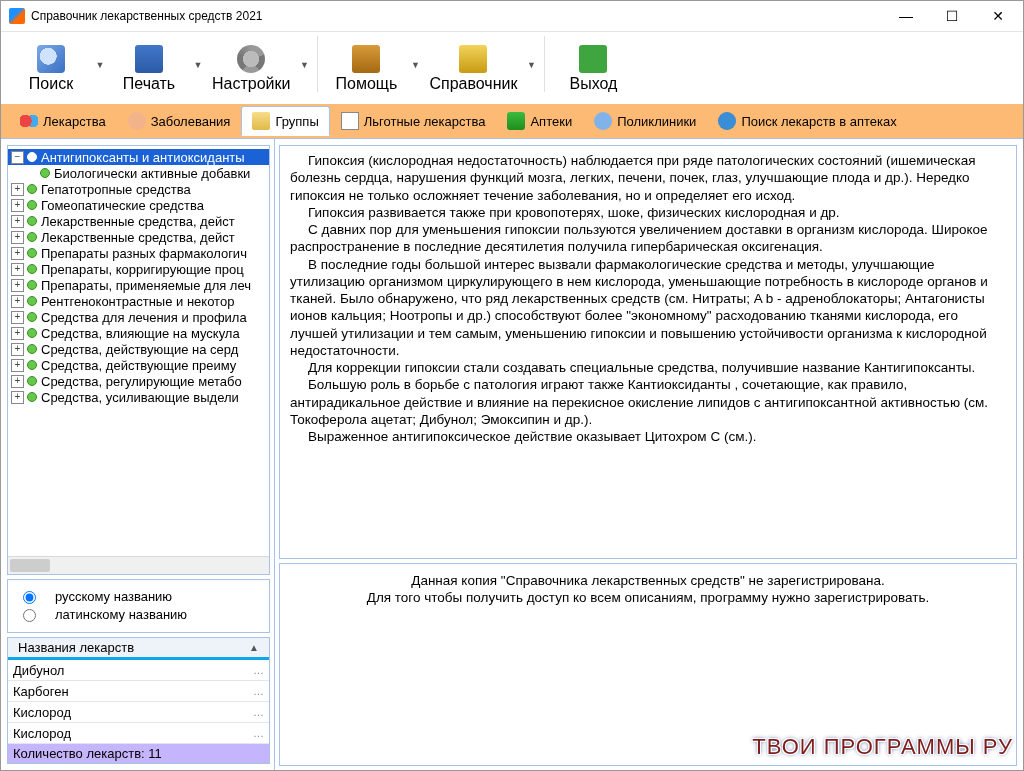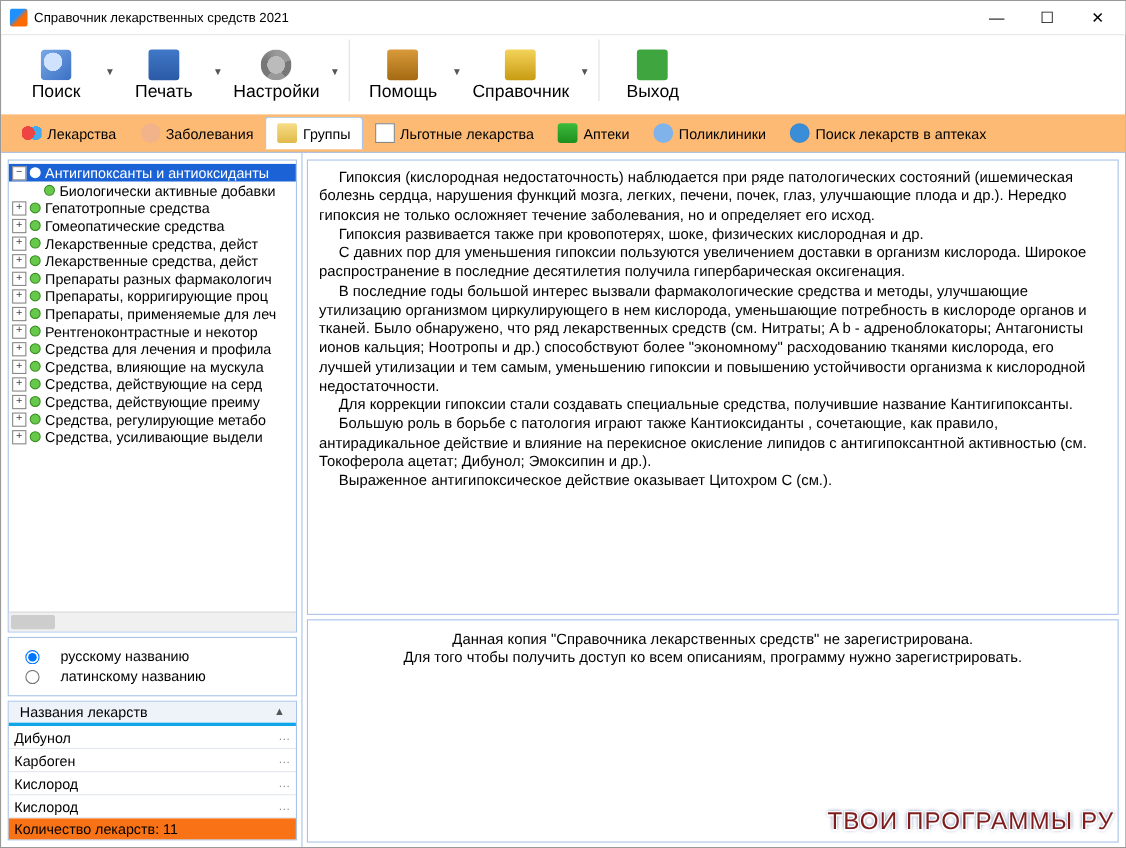--- a/index.html
+++ b/index.html
@@ -33,21 +33,21 @@
   .tree-row.sel .bullet{background:#fff;border-color:#fff;}
   .hscroll{height:17px;background:#f0f0f0;border-top:1px solid #d9d9d9;position:relative;}
   .hscroll .thumb{position:absolute;left:2px;top:2px;height:13px;width:40px;background:#cdcdcd;border-radius:2px;}
   .opts{border:1px solid #a9c3e6;margin:0 4px 4px 6px;padding:6px 10px 8px 10px;background:#fff;}
   .opts .group-label{margin-bottom:4px;font-size:13px;}
   .opts label{display:flex;align-items:center;gap:16px;font-size:13px;margin:2px 0;cursor:default;}
   .medlist{border:1px solid #a9c3e6;margin:0 4px 6px 6px;background:#fff;display:flex;flex-direction:column;}
   .medlist .hdr{padding:2px 10px;background:#eef2f9;border-bottom:3px solid #0ea5e9;font-size:13px;display:flex;align-items:center;justify-content:space-between;}
   .medlist .row{padding:1px 5px;border-bottom:1px solid #e3e6ee;display:flex;align-items:center;justify-content:space-between;font-size:13px;height:18px;}
   .medlist .row .dots{color:#888;font-size:11px;}
-  .medlist .count{padding:2px 5px;background:#f97316;font-size:13px;}
+  .medlist .count{padding:2px 5px;background:#c4b5fd;font-size:13px;}
   .rightcol{flex:1;display:flex;flex-direction:column;min-width:0;}
   .panel{border:1px solid #a9c3e6;background:#fff;margin:6px 6px 4px 4px;padding:6px 10px;font-size:13.5px;line-height:1.28;overflow:hidden;}
   .panel.top{flex:1;}
   .panel.bottom{margin-top:0;text-align:center;padding:8px 20px;flex:0 0 auto;height:185px;}
   p{margin:0;}
   .para{text-indent:18px;}
   .watermark{position:absolute;right:10px;bottom:10px;font-family:Impact,Arial Black,sans-serif;font-size:22px;color:#7f1d1d;letter-spacing:1px;text-shadow:-1px -1px 0 #fff,1px -1px 0 #fff,-1px 1px 0 #fff,1px 1px 0 #fff,0 0 4px #0a2a6e;pointer-events:none;}
   .rel{position:relative;flex:1;display:flex;flex-direction:column;min-height:0;}
   
   .i-search{background:radial-gradient(circle at 40% 40%,#cfe3ff 35%,transparent 36%),linear-gradient(135deg,#7aa9e6,#3a6fc4);border-radius:4px;}

